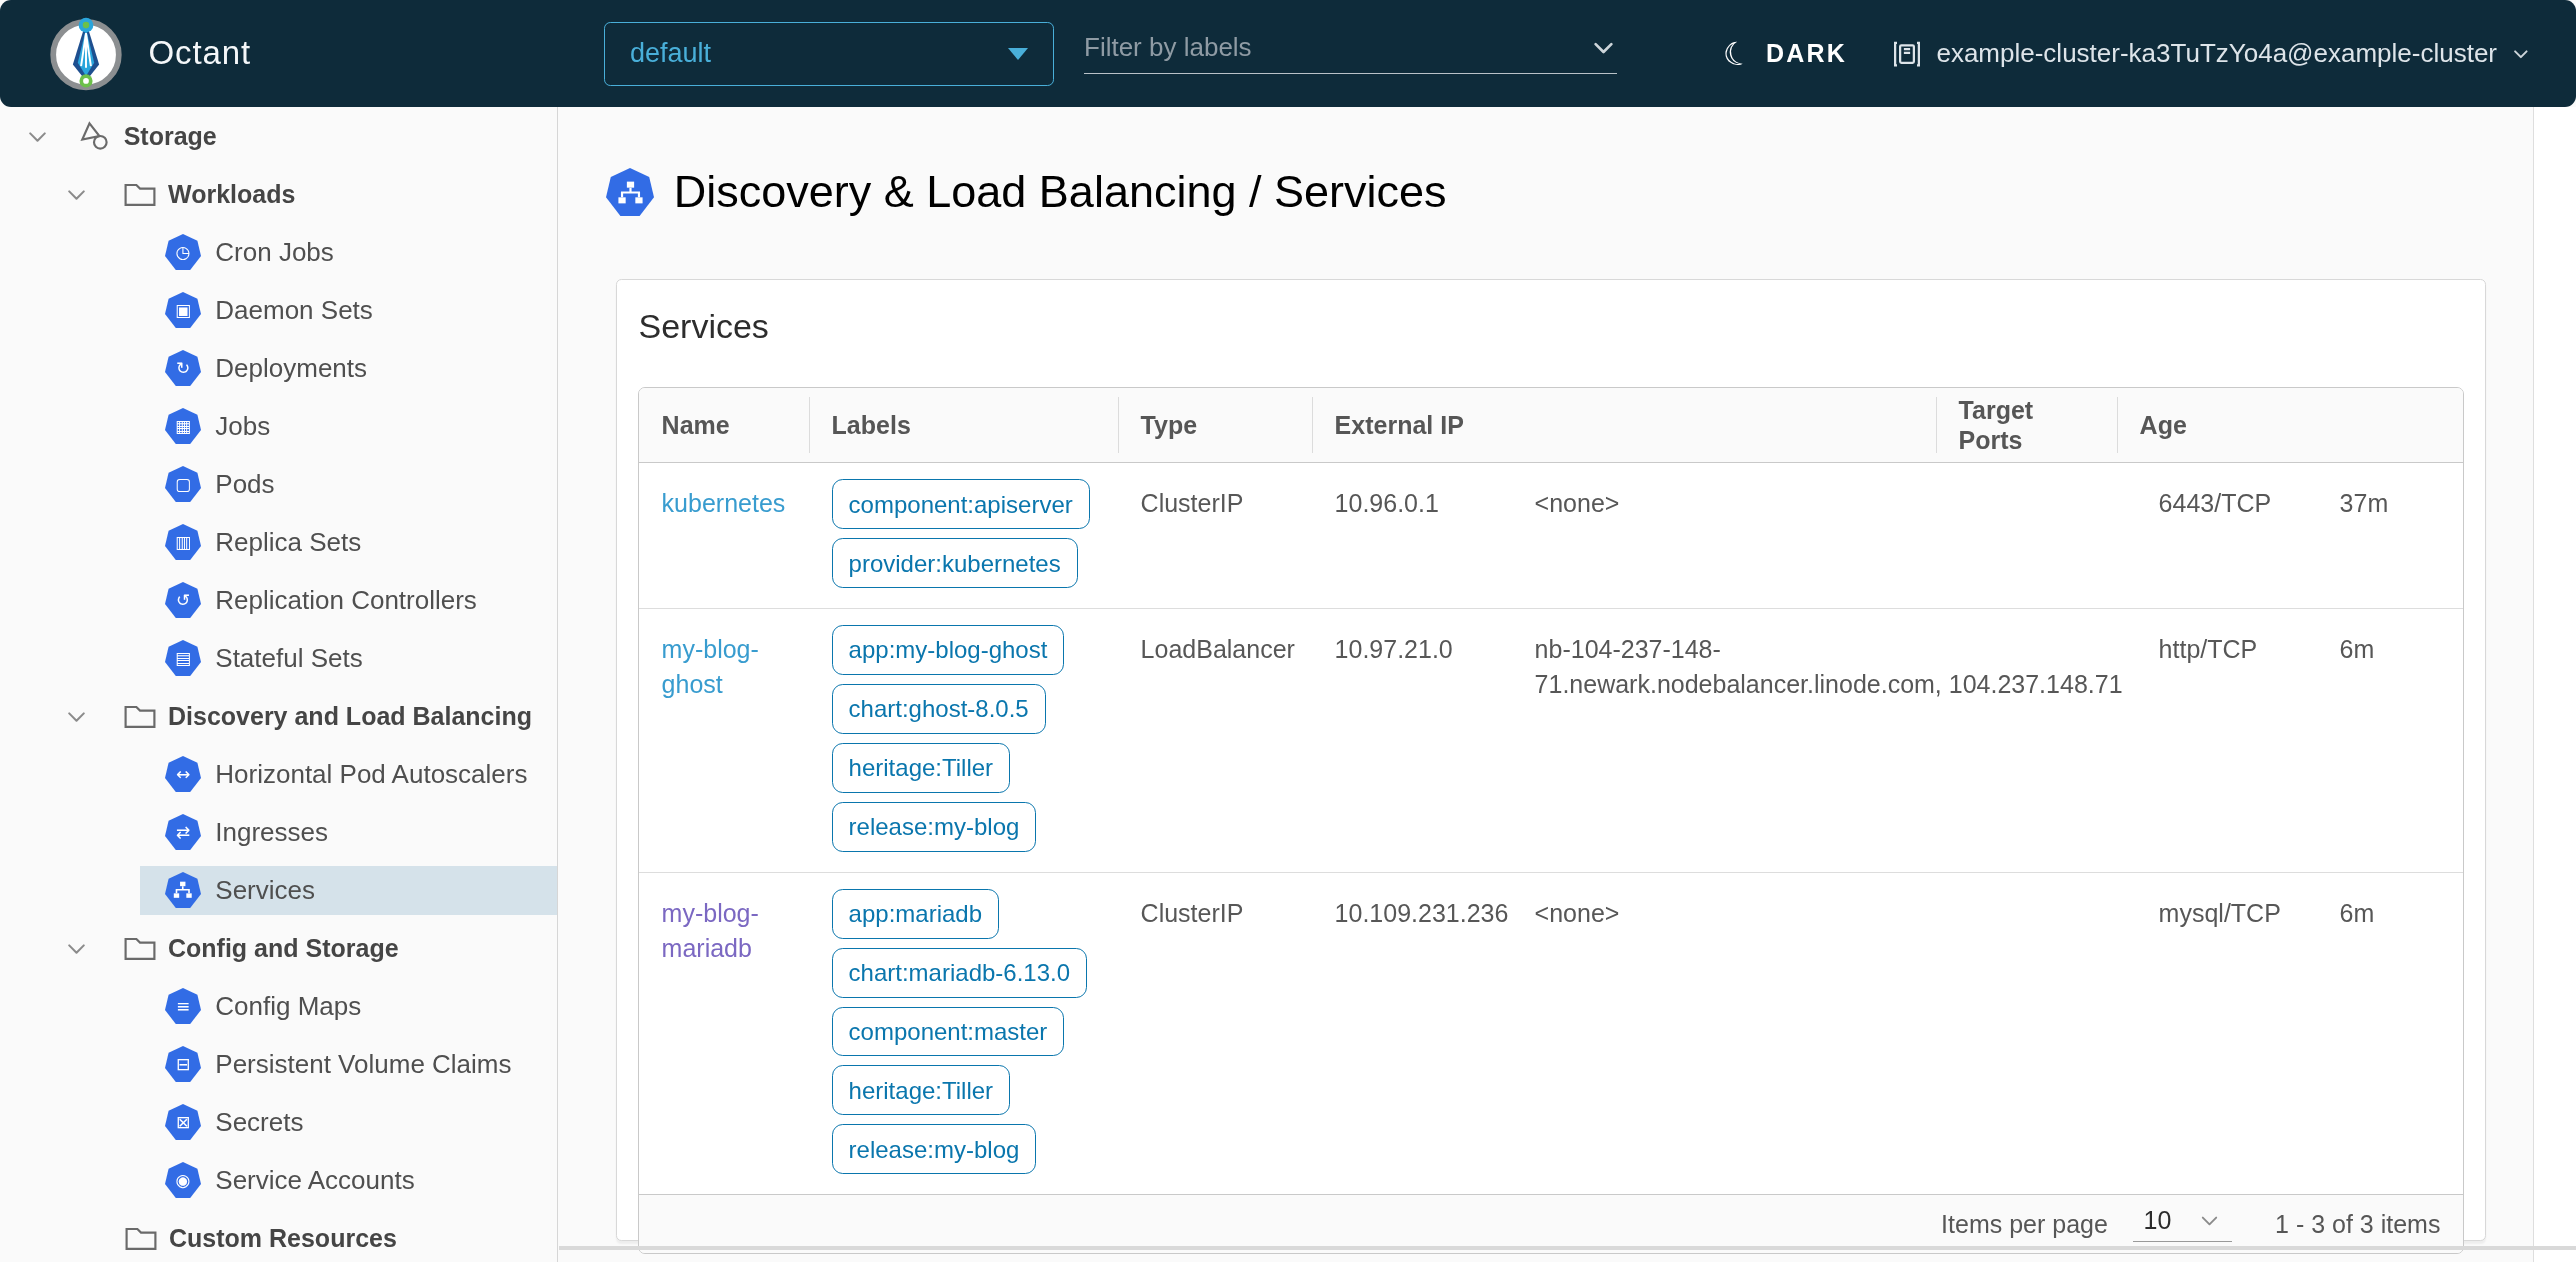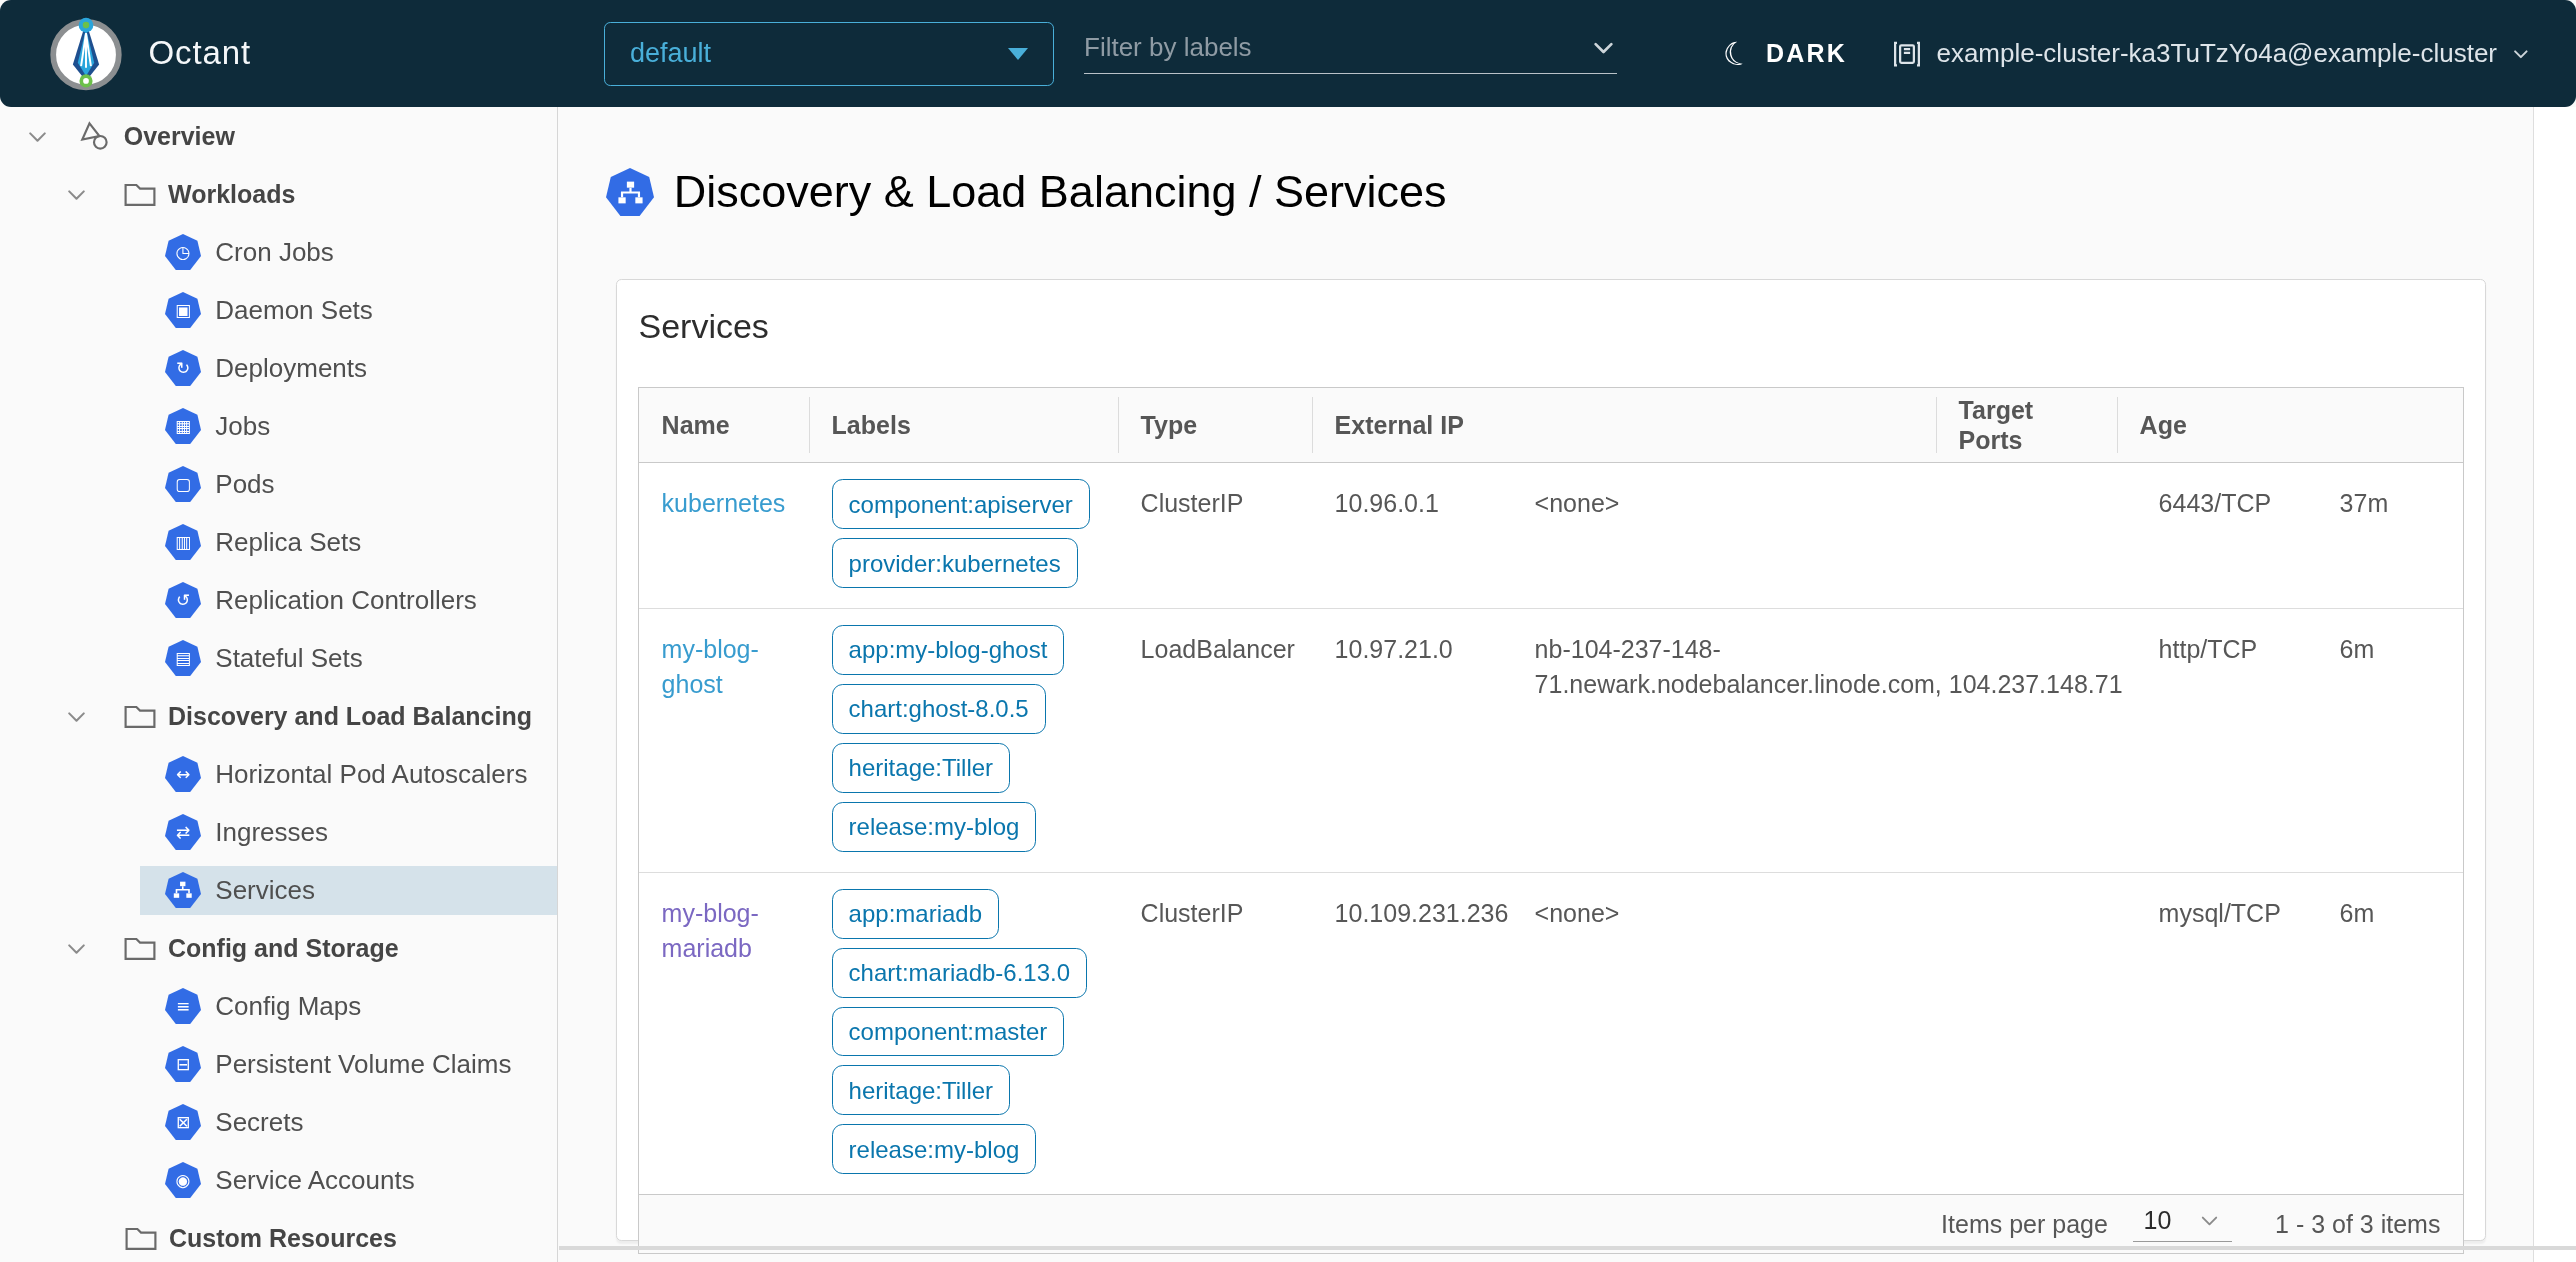--- a/index.html
+++ b/index.html
@@ -79,21 +79,21 @@
   .page-head{ position:absolute; left:47px; top:59px; display:flex; align-items:center; gap:19.7px; }
   .page-title{ margin:0; font-size:45px; font-weight:400; color:#000000; }
 
   .card{
     position:absolute; left:57px; top:172px; width:1870px; height:962px;
     background:#fff; border:0.9px solid #d8d8d8; border-radius:5.4px;
     box-shadow:0 2.7px 1.8px rgba(0,0,0,0.05);
   }
   .card-title{ padding:27px 21.5px 0 21.5px; font-size:34px; color:#2d2d2d; }
 
-  .dtable{ margin:41px 20.6px 0 20.6px; border:0.9px solid #c9c9c9; border-radius:0; background:#fff; overflow:hidden; }
+  .dtable{ margin:41px 20.6px 0 20.6px; border:0.9px solid #c9c9c9; border-radius:7px; background:#fff; overflow:hidden; }
   .tr{ display:flex; }
   .thead{ background:#fafafa; border-bottom:0.9px solid #c9c9c9; min-height:72px; align-items:center; }
   .th{ font-size:25px; font-weight:700; color:#565656; padding:7.2px 9px 7.2px 23px; line-height:1.2; position:relative; align-self:stretch; display:flex; align-items:center; }
   .th + .th::before{ content:""; position:absolute; left:0; top:9px; bottom:9px; width:0.9px; background:#dcdcdc; }
   .row + .row{ border-top:0.9px solid #ddd; }
   .td{ padding:23px 10.7px 21.5px 23px; font-size:25px; color:#575757; line-height:1.4; }
   .c-name{ width:170px; }
   .c-labels{ width:309px; }
   .c-type{ width:194px; }
   .c-cip{ width:200px; }
@@ -179,21 +179,21 @@
 <nav class="sidebar">
 
   <div class="nav-row lvl1">
     <svg class="chev-slot stroke-ic" viewBox="0 0 24 24">
         <polyline points="5,9 12,16 19,9"></polyline>
       </svg>
     <svg class="grp-ic" viewBox="0 0 42 40" fill="none" stroke="#6a6a6a" stroke-width="2.4">
       <path d="M16 6 L27 20 L8 24 Z"></path>
         <circle cx="28" cy="27" r="7"></circle>
     </svg>
-    <span class="grp-lbl">Overview</span>
+    <span class="grp-lbl">Storage</span>
   </div>
 
   <div class="nav-row lvl2">
     <svg class="chev-slot stroke-ic" viewBox="0 0 24 24">
         <polyline points="5,9 12,16 19,9"></polyline>
       </svg>
     <svg class="grp-ic" viewBox="0 0 42 40" fill="none" stroke="#6a6a6a" stroke-width="2.4">
       <path d="M5 10 h12 l4 4 h16 v18 h-32 z"></path>
     </svg>
     <span class="grp-lbl">Workloads</span>

